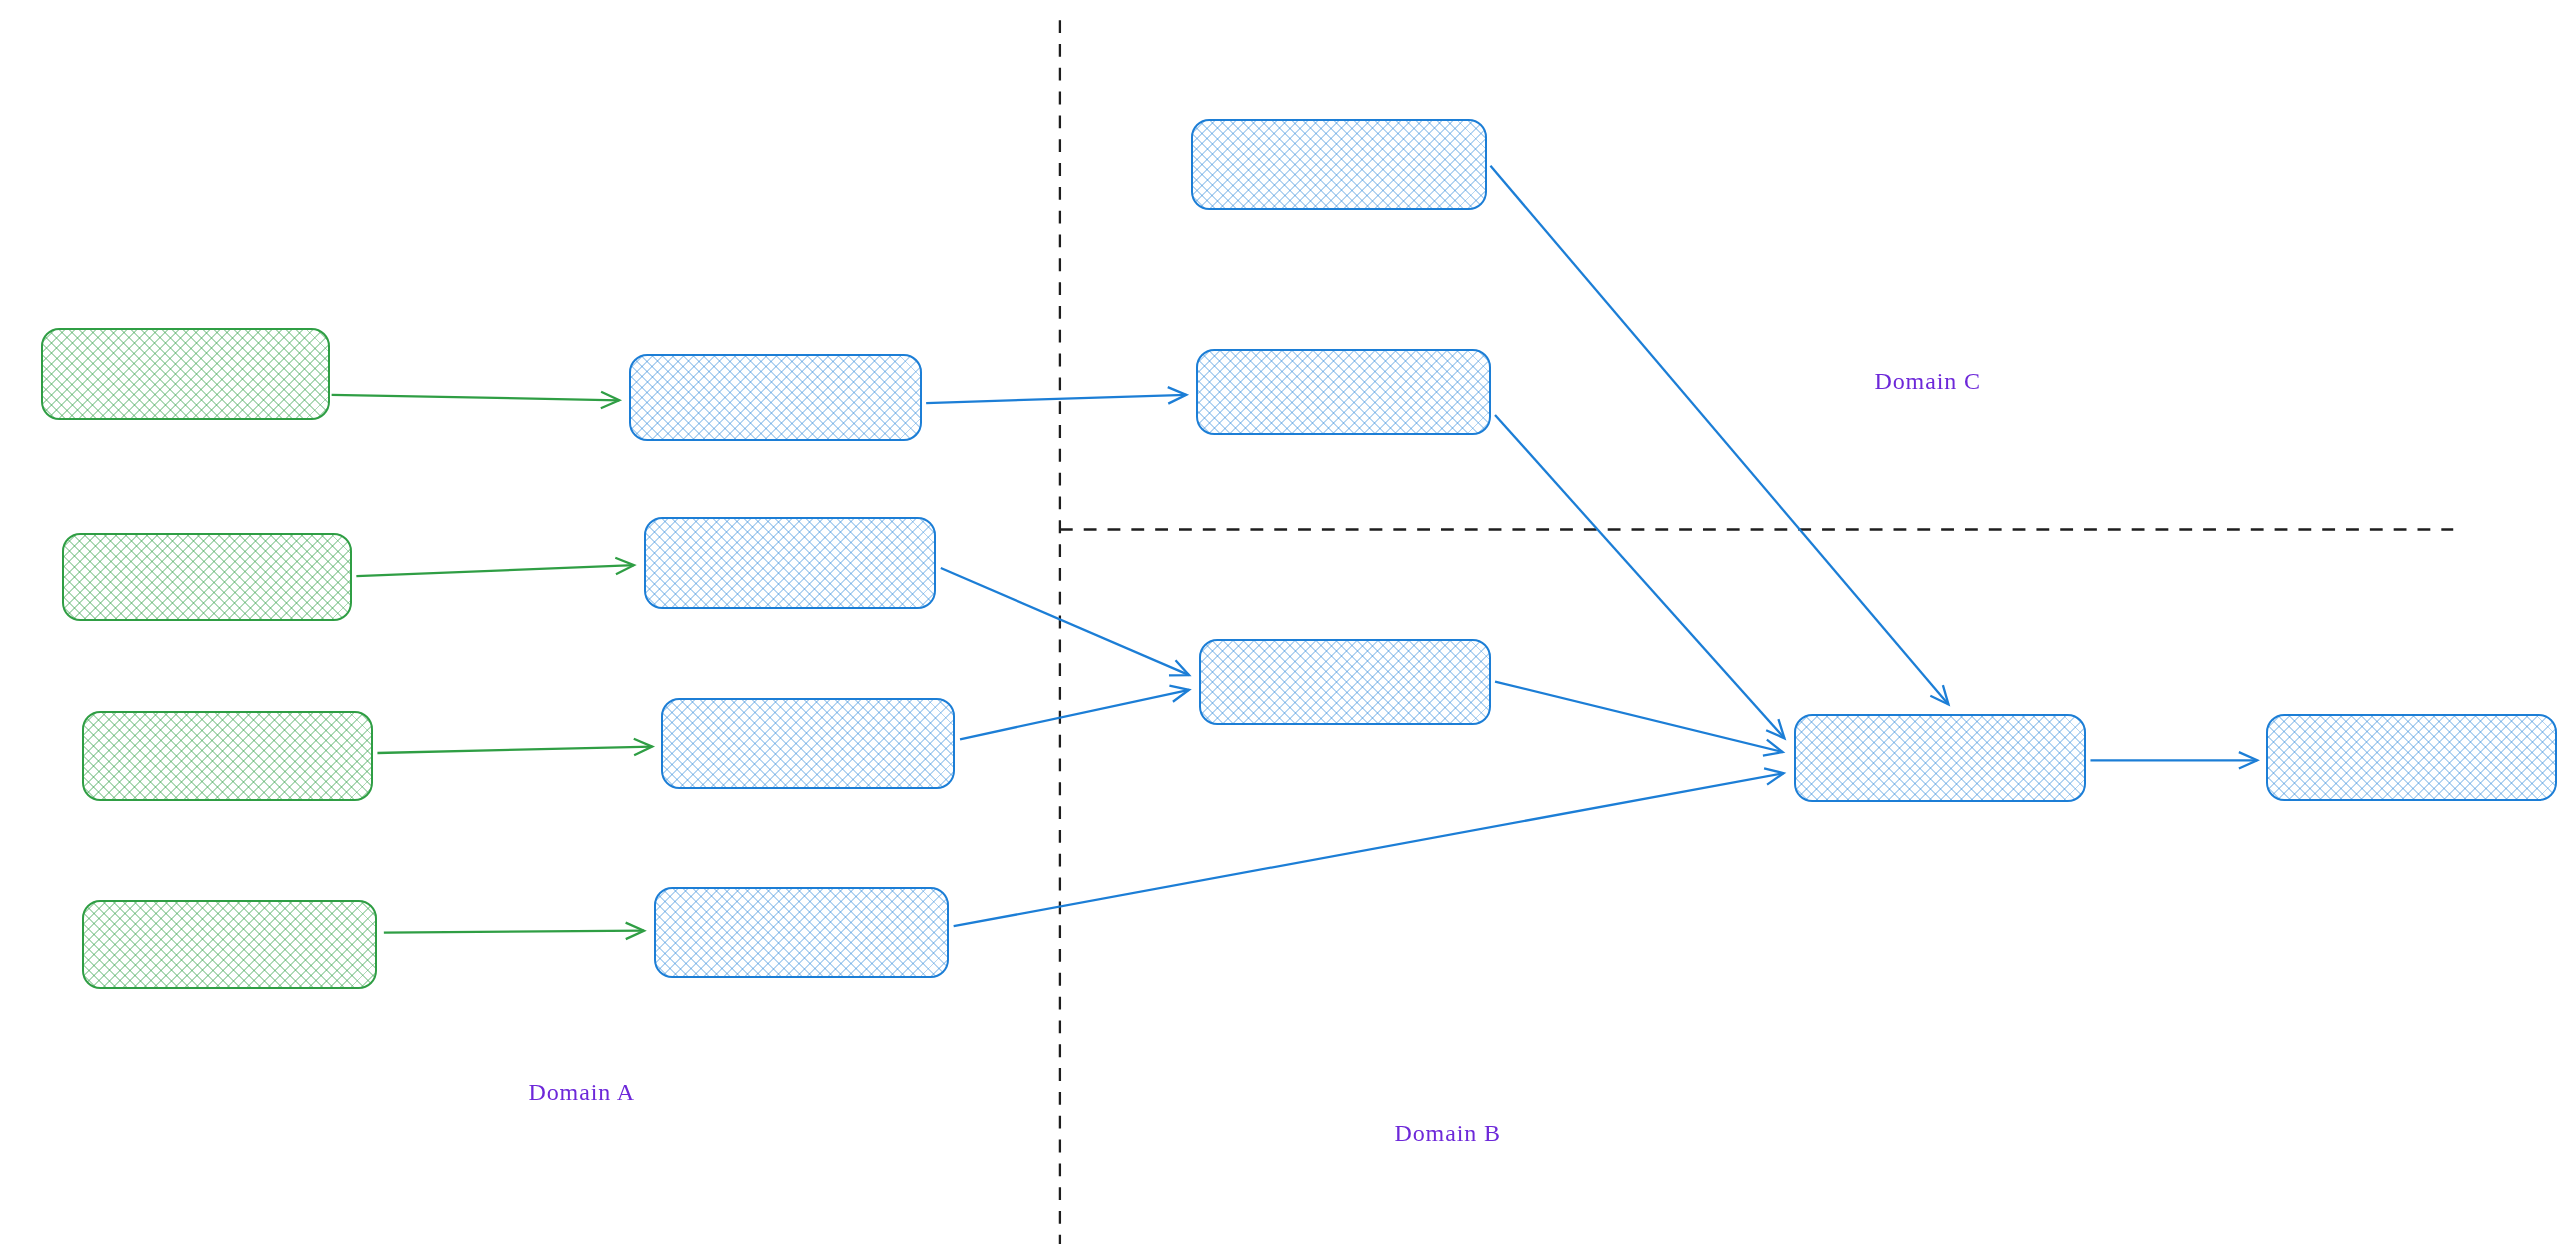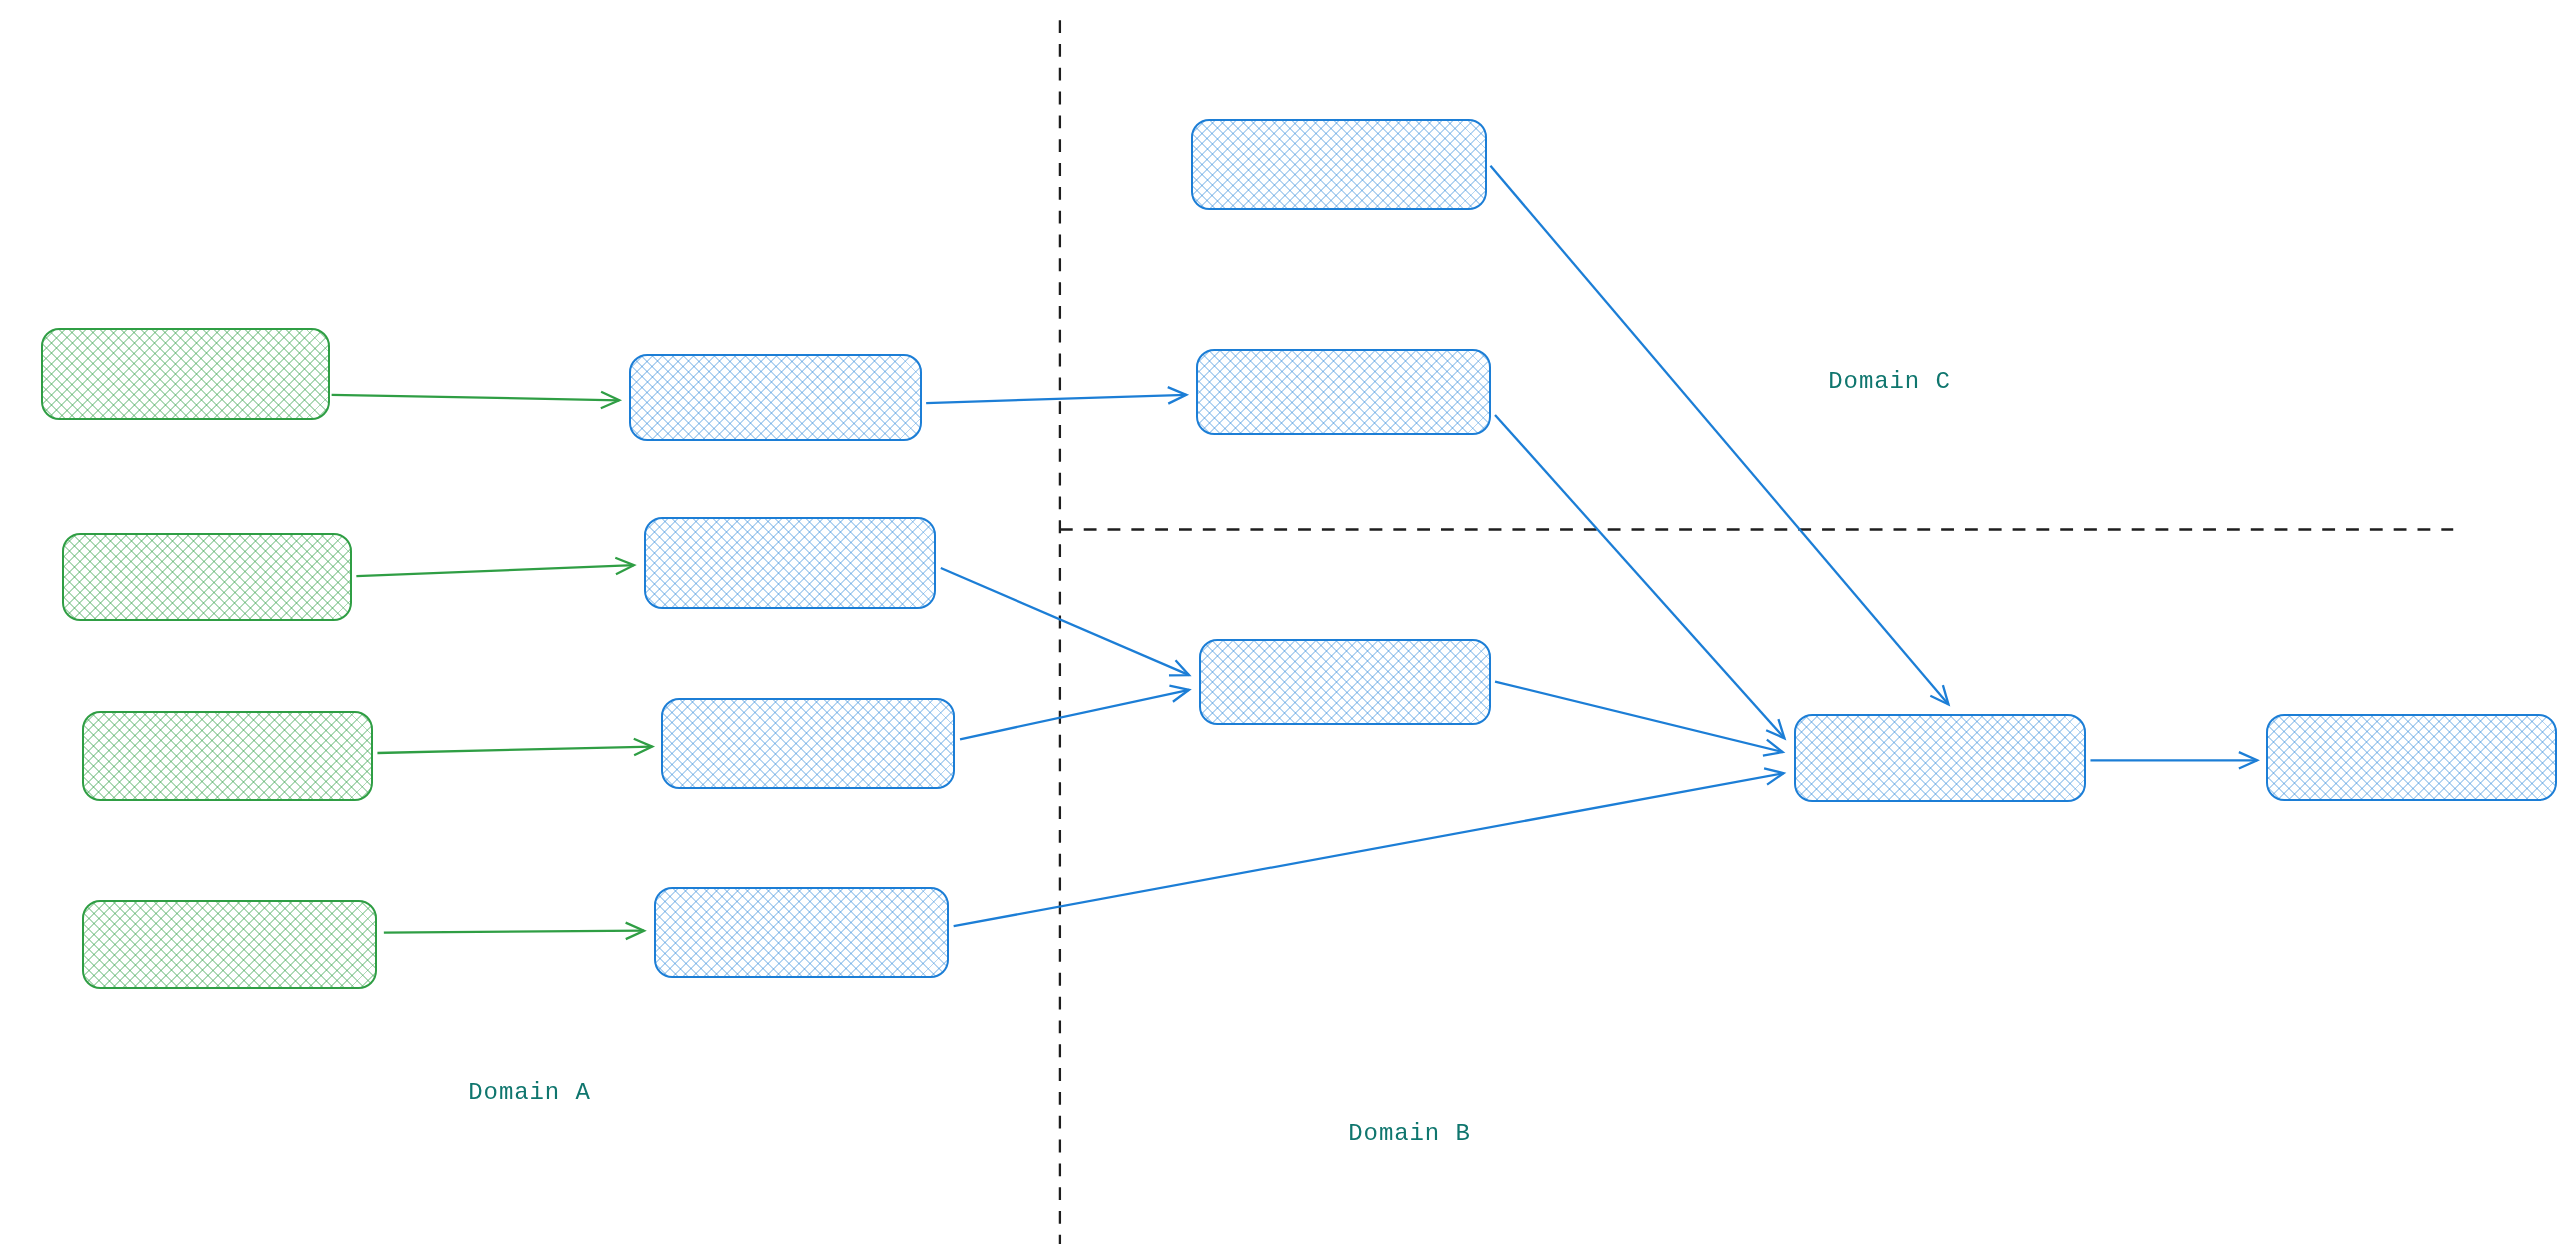--- a/index.html
+++ b/index.html
@@ -29,25 +29,25 @@
       repeating-linear-gradient(135deg, rgba(28,126,214,0.32) 0 1.4px, transparent 1.4px 7.3px);
   }
   svg.overlay { position: absolute; left: 0; top: 0; }
   .arrow { fill: none; stroke-width: 2.5px; }
   .arrow.green { stroke: #2f9e44; }
   .arrow.blue  { stroke: #1c7ed6; }
   .divider { stroke: #1e1e1e; stroke-width: 2.5px; stroke-dasharray: 14 12; fill: none; }
   .label {
     position: absolute;
     width: 183px;
-    text-align: center;
-    font-family: Liberation Mono, monospace;
+    text-align: right;
+    font-family: Liberation Serif, serif;
     font-size: 24px;
     letter-spacing: 0.9px;
-    color: #0f766e;
+    color: #6d28d9;
   }
 </style>
 </head>
 <body>
 
 <div style="position:absolute;left:0;top:0;width:2576px;height:1255px;">
 
   <svg class="overlay" width="2576" height="1255" viewBox="0 0 2812 1370">
     <defs>
       <marker id="ah-green" markerUnits="userSpaceOnUse" markerWidth="34" markerHeight="34" refX="24" refY="13" orient="auto">
@@ -86,18 +86,18 @@
   <div class="node blue" style="left:661px; top:698px; width:294px; height:91px"></div>
   <div class="node blue" style="left:654px; top:887px; width:295px; height:91px"></div>
 
   <div class="node blue" style="left:1191px; top:119px; width:296px; height:91px"></div>
   <div class="node blue" style="left:1196px; top:349px; width:295px; height:86px"></div>
 
   <div class="node blue" style="left:1199px; top:639px; width:292px; height:86px"></div>
   <div class="node blue" style="left:1794px; top:714px; width:292px; height:88px"></div>
   <div class="node blue" style="left:2266px; top:714px; width:291px; height:87px"></div>
 
-  <div class="label" style="left:438px;  top:1079px">Domain A</div>
+  <div class="label" style="left:452px;  top:1079px">Domain A</div>
   <div class="label" style="left:1318px; top:1120px">Domain B</div>
   <div class="label" style="left:1798px; top:368px">Domain C</div>
 
 </div>
 
 
 </body></html>

